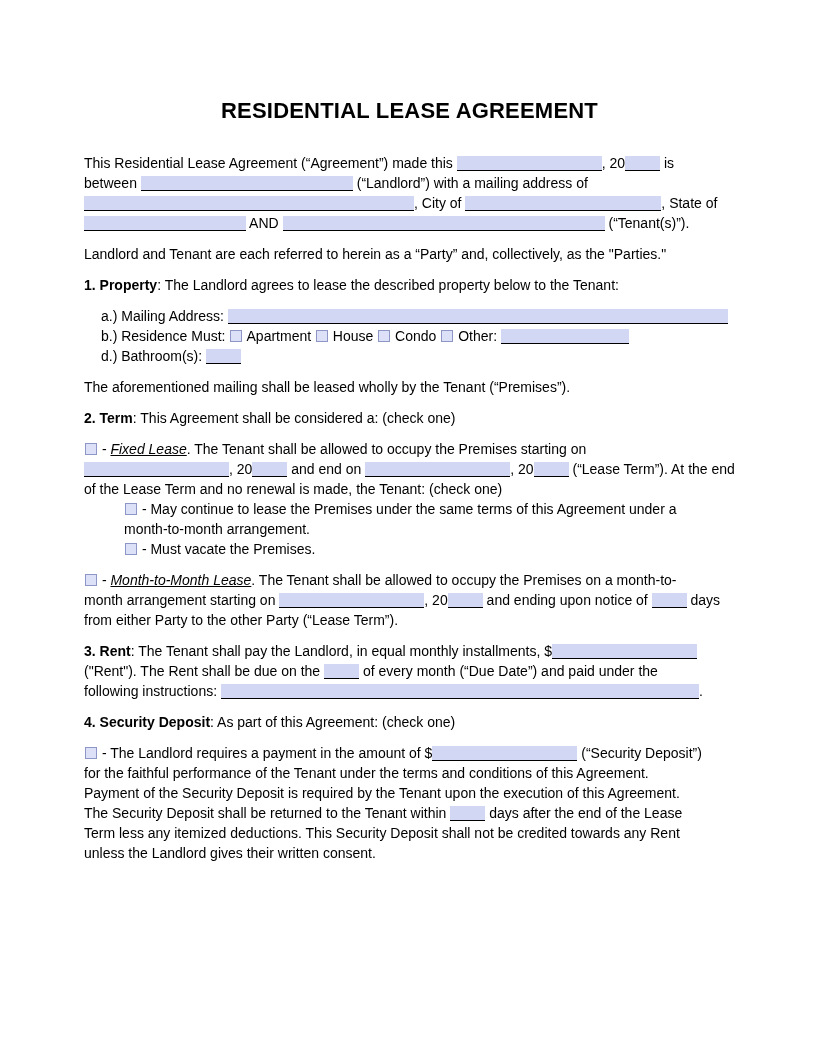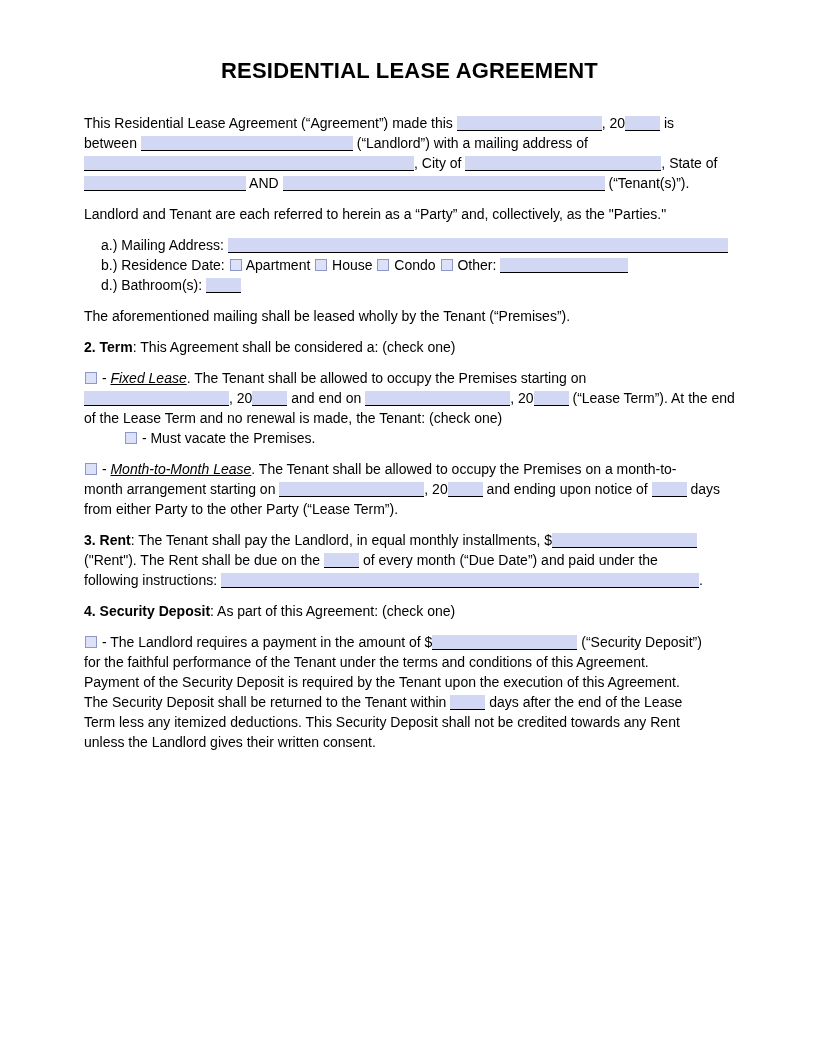--- a/index.html
+++ b/index.html
@@ -4,20 +4,21 @@
 <style>
   * { margin:0; padding:0; box-sizing:border-box; }
   html,body { background:#ffffff; }
   .page {
     position:relative;
     width:819px; height:928px;
     background:var(--page-bg,#ffffff);
     font-family:"Liberation Sans","DejaVu Sans",sans-serif;
     font-size:14px; line-height:20px; color:#000;
     overflow:hidden;
+    margin-top:40px;
   }
   .content { position:absolute; left:84px; top:58px; width:651px; }
   .title {
     font-size:22px; line-height:26px; font-weight:bold;
     text-align:center; margin:0 0 29px 0; letter-spacing:0.2px;
   }
   .block { margin:0 0 11px 0; }
   .block.tight { margin-bottom:0; }
   .block.indent-17 { margin-left:17px; }
   .block.indent-40 { margin-left:40px; }
@@ -46,26 +47,28 @@
 </style>
 </head>
 <body>
 
 <div class="page">
   <div class="content">
     <h1 class="title">RESIDENTIAL LEASE AGREEMENT</h1>
     <div id="doc-body">
         <p class="block"><span>This Residential Lease Agreement (“Agreement”) made this </span><span class="blank" style="width: 145px;"></span><span>, 20</span><span class="blank" style="width: 35px;"></span><span> is</span><br><span>between </span><span class="blank" style="width: 212px;"></span><span> (“Landlord”) with a mailing address of</span><br><span class="blank" style="width: 330px;"></span><span>, City of </span><span class="blank" style="width: 196px;"></span><span>, State of</span><br><span class="blank" style="width: 162px;"></span><span> AND </span><span class="blank" style="width: 322px;"></span><span> (“Tenant(s)”).</span></p>
         <p class="block"><span>Landlord and Tenant are each referred to herein as a “Party” and, collectively, as the "Parties."</span></p>
+        <p class="block"><span class="bold">1. Property</span><span>: The Landlord agrees to lease the described property below to the Tenant:</span></p>
         <p class="block tight indent-17"><span>a.) Mailing Address: </span><span class="blank" style="width: 500px;"></span></p>
-        <p class="block tight indent-17"><span>b.) Residence Date: </span><span class="checkbox"></span><span> Apartment </span><span class="checkbox"></span><span> House </span><span class="checkbox"></span><span> Condo </span><span class="checkbox"></span><span> Other: </span><span class="blank" style="width: 128px;"></span></p>
+        <p class="block tight indent-17"><span>b.) Residence Must: </span><span class="checkbox"></span><span> Apartment </span><span class="checkbox"></span><span> House </span><span class="checkbox"></span><span> Condo </span><span class="checkbox"></span><span> Other: </span><span class="blank" style="width: 128px;"></span></p>
         <p class="block indent-17"><span>d.) Bathroom(s): </span><span class="blank" style="width: 35px;"></span></p>
         <p class="block"><span>The aforementioned mailing shall be leased wholly by the Tenant (“Premises”).</span></p>
         <p class="block"><span class="bold">2. Term</span><span>: This Agreement shall be considered a: (check one)</span></p>
         <p class="block tight"><span class="checkbox"></span><span> - </span><span class="iu">Fixed Lease</span><span>. The Tenant shall be allowed to occupy the Premises starting on</span><br><span class="blank" style="width: 145px;"></span><span>, 20</span><span class="blank" style="width: 35px;"></span><span> and end on </span><span class="blank" style="width: 145px;"></span><span>, 20</span><span class="blank" style="width: 35px;"></span><span> (“Lease Term”). At the end</span><br><span>of the Lease Term and no renewal is made, the Tenant: (check one)</span></p>
+        <p class="block tight indent-40"><span class="checkbox"></span><span> - May continue to lease the Premises under the same terms of this Agreement under a</span><br><span>month-to-month arrangement.</span></p>
         <p class="block indent-40"><span class="checkbox"></span><span> - Must vacate the Premises.</span></p>
         <p class="block"><span class="checkbox"></span><span> - </span><span class="iu">Month-to-Month Lease</span><span>. The Tenant shall be allowed to occupy the Premises on a month-to-</span><br><span>month arrangement starting on </span><span class="blank" style="width: 145px;"></span><span>, 20</span><span class="blank" style="width: 35px;"></span><span> and ending upon notice of </span><span class="blank" style="width: 35px;"></span><span> days</span><br><span>from either Party to the other Party (“Lease Term”).</span></p>
         <p class="block"><span class="bold">3. Rent</span><span>: The Tenant shall pay the Landlord, in equal monthly installments, $</span><span class="blank" style="width: 145px;"></span><br><span>("Rent"). The Rent shall be due on the </span><span class="blank" style="width: 35px;"></span><span> of every month (“Due Date”) and paid under the</span><br><span>following instructions: </span><span class="blank" style="width: 478px;"></span><span>.</span></p>
         <p class="block"><span class="bold">4. Security Deposit</span><span>: As part of this Agreement: (check one)</span></p>
         <p class="block"><span class="checkbox"></span><span> - The Landlord requires a payment in the amount of $</span><span class="blank" style="width: 145px;"></span><span> (“Security Deposit”)</span><br><span>for the faithful performance of the Tenant under the terms and conditions of this Agreement.</span><br><span>Payment of the Security Deposit is required by the Tenant upon the execution of this Agreement.</span><br><span>The Security Deposit shall be returned to the Tenant within </span><span class="blank" style="width: 35px;"></span><span> days after the end of the Lease</span><br><span>Term less any itemized deductions. This Security Deposit shall not be credited towards any Rent</span><br><span>unless the Landlord gives their written consent.</span></p>
       </div>
   </div>
 
   <div class="footer">
     <div class="brand"><span class="brand-free">does</span><span class="brand-forms">forms</span></div>

